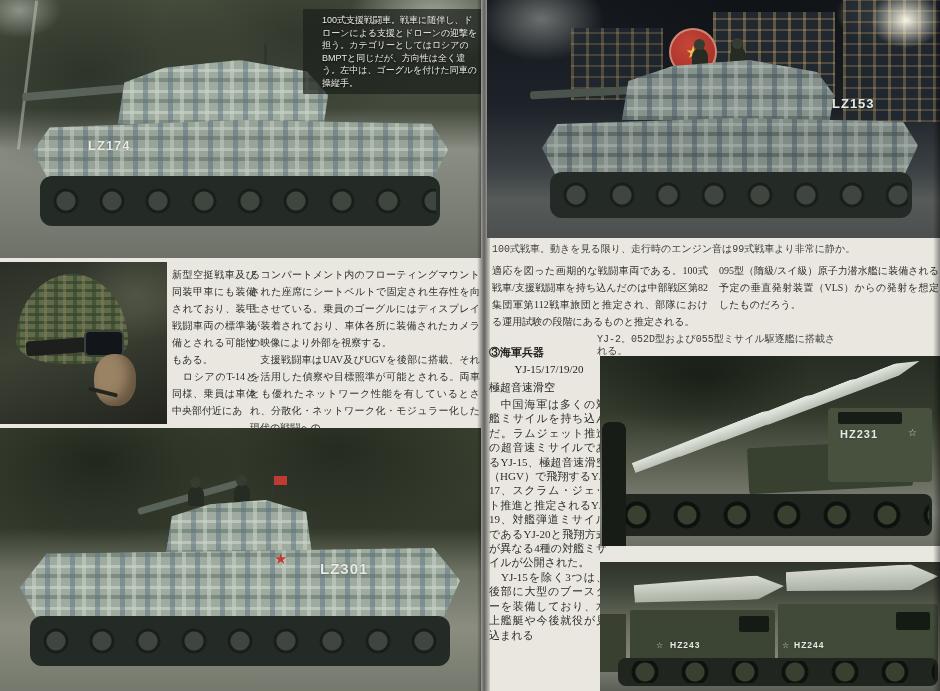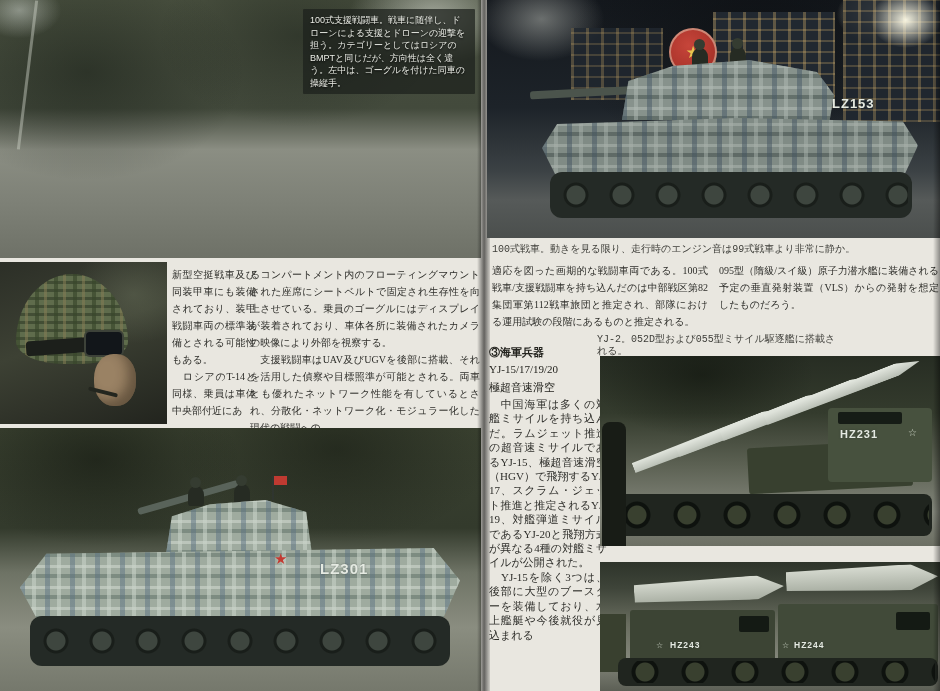--- a/index.html
+++ b/index.html
@@ -7,21 +7,21 @@
     font-family:"Liberation Serif","DejaVu Serif",serif;}
   .abs{position:absolute;}
   .photo{position:absolute;overflow:hidden;}
   
   .bodytext{font-size:10px;line-height:17px;color:#2e2e2a;text-align:justify;}
   .prewrap{white-space:pre-line;}
   .narrowcol{font-size:11px;line-height:14.4px;color:#2e2e2a;text-align:justify;}
   .photo-caption{font-family:Liberation Mono, monospace;font-size:10px;line-height:12px;color:#3e3e39;}
   .overlay-caption{font-family:"Liberation Sans","DejaVu Sans",sans-serif;font-size:9px;line-height:12.5px;
     color:#eceee7;text-shadow:0 1px 2px rgba(0,0,0,.85);}
-  .caption-box{background:rgba(28,32,28,.72);padding:5px 7px;border-radius:1px;}
+  .caption-box{background:rgba(28,32,28,.72);padding:5px 19px;border-radius:1px;}
   .heading{font-size:11px;font-weight:bold;color:#24241f;}
   .subhead{font-size:11px;color:#24241f;}
   .marking{position:absolute;font-family:"Liberation Sans","DejaVu Sans",sans-serif;font-weight:bold;
     color:#e5eae2;letter-spacing:1px;text-shadow:0 0 2px rgba(40,50,45,.6);}
   
   .camo-day{background-color:#9fab9f;background-image:
     repeating-linear-gradient(90deg, rgba(92,114,130,.5) 0 5px, transparent 5px 12px, rgba(202,212,202,.55) 12px 16px, transparent 16px 25px),
     repeating-linear-gradient(0deg, rgba(62,82,74,.35) 0 4px, transparent 4px 10px, rgba(230,236,228,.4) 10px 13px, transparent 13px 21px);}
   .camo-night{background-color:#87928c;background-image:
     repeating-linear-gradient(90deg, rgba(70,88,102,.5) 0 5px, transparent 5px 12px, rgba(176,186,180,.5) 12px 16px, transparent 16px 25px),
@@ -82,20 +82,30 @@
   .flag{position:absolute;background:#bf3a31;}
   .pole{position:absolute;background:#2f352f;}
 </style>
 </head>
 <body>
 
 <div class="spread">
 
   <div class="photo scene-day" style="left:0;top:0;width:481px;height:258px;">
     <div class="abs" style="left:26px;top:0;width:3px;height:150px;background:#cfd2c8;opacity:.45;transform:rotate(7deg);"></div>
+    <div class="abs" style="left:28px;top:58px;width:430px;height:192px;">
+      <div class="gun" style="left:-6px;top:30px;width:122px;height:8px;transform:rotate(-5deg);"></div>
+      <div class="pole" style="left:236px;top:-14px;width:3px;height:30px;"></div>
+      <div class="camo-day abs" style="left:90px;top:2px;width:210px;height:64px;
+           clip-path:polygon(0 100%,3% 35%,22% 12%,58% 0,90% 18%,100% 55%,98% 100%);"></div>
+      <div class="camo-day abs" style="left:5px;top:62px;width:415px;height:62px;filter:brightness(.96);
+           clip-path:polygon(0 50%,4% 12%,50% 0,96% 6%,100% 48%,96% 100%,4% 100%);"></div>
+      <div class="marking" style="left:60px;top:80px;font-size:13px;">LZ174</div>
+      <div class="tracks" style="left:12px;top:118px;width:400px;height:50px;"></div>
+    </div>
     <div class="caption-box abs overlay-caption" style="left:303px;top:9px;width:158px;">100式支援戦闘車。戦車に随伴し、ドローンによる支援とドローンの迎撃を担う。カテゴリーとしてはロシアのBMPTと同じだが、方向性は全く違う。左中は、ゴーグルを付けた同車の操縦手。</div>
   </div>
 
   <div class="photo scene-portrait" style="left:0;top:262px;width:167px;height:162px;">
     <div class="camo-helmet abs" style="left:16px;top:12px;width:112px;height:90px;
          border-radius:52% 52% 44% 44% / 78% 78% 26% 26%;"></div>
     <div class="abs" style="left:26px;top:76px;width:98px;height:15px;background:#1c1f1b;transform:rotate(-4deg);border-radius:4px;"></div>
     <div class="abs" style="left:84px;top:68px;width:36px;height:23px;background:#12161a;border:2px solid #3d4239;border-radius:6px;"></div>
     <div class="abs" style="left:94px;top:92px;width:42px;height:52px;background:#9a8264;border-radius:46%;
          box-shadow:inset -8px -6px 12px rgba(40,30,20,.45);"></div>
@@ -146,21 +156,21 @@
       <div class="tracks" style="left:8px;top:112px;width:362px;height:46px;"></div>
     </div>
   </div>
 
   <div class="abs photo-caption" style="left:492px;top:244px;width:440px;">100式戦車。動きを見る限り、走行時のエンジン音は99式戦車より非常に静か。</div>
 
   <div class="abs bodytext" style="left:492px;top:262px;width:216px;">適応を図った画期的な戦闘車両である。100式戦車/支援戦闘車を持ち込んだのは中部戦区第82集団軍第112戦車旅団と推定され、部隊における運用試験の段階にあるものと推定される。</div>
   <div class="abs bodytext" style="left:719px;top:262px;width:220px;">095型（隋級/スイ級）原子力潜水艦に装備される予定の垂直発射装置（VLS）からの発射を想定したものだろう。</div>
 
   <div class="abs heading" style="left:489px;top:345px;width:120px;">③海軍兵器</div>
-  <div class="abs subhead" style="left:489px;top:363px;width:120px;">YJ-15/17/19/20</div>
+  <div class="abs subhead" style="left:489px;top:363px;width:120px;text-align:center;">YJ-15/17/19/20</div>
   <div class="abs subhead" style="left:489px;top:380px;width:120px;">極超音速滑空</div>
   <div class="abs narrowcol prewrap" style="left:489px;top:397px;width:118px;">　中国海軍は多くの対艦ミサイルを持ち込んだ。ラムジェット推進の超音速ミサイルであるYJ-15、極超音速滑空（HGV）で飛翔するYJ-17、スクラム・ジェット推進と推定されるYJ-19、対艦弾道ミサイルであるYJ-20と飛翔方式が異なる4種の対艦ミサイルが公開された。
 　YJ-15を除く3つは、後部に大型のブースターを装備しており、水上艦艇や今後就役が見込まれる</div>
 
   <div class="abs photo-caption" style="left:597px;top:334px;width:245px;">YJ-2。052D型および055型ミサイル駆逐艦に搭載される。</div>
 
   <div class="photo scene-trees2" style="left:600px;top:356px;width:340px;height:190px;">
     <div class="missile" style="left:28px;top:76px;width:165px;height:13px;transform:rotate(-21deg);"></div>
     <div class="missile" style="left:72px;top:60px;width:165px;height:13px;transform:rotate(-21deg);"></div>
     <div class="missile" style="left:116px;top:44px;width:165px;height:13px;transform:rotate(-21deg);"></div>

